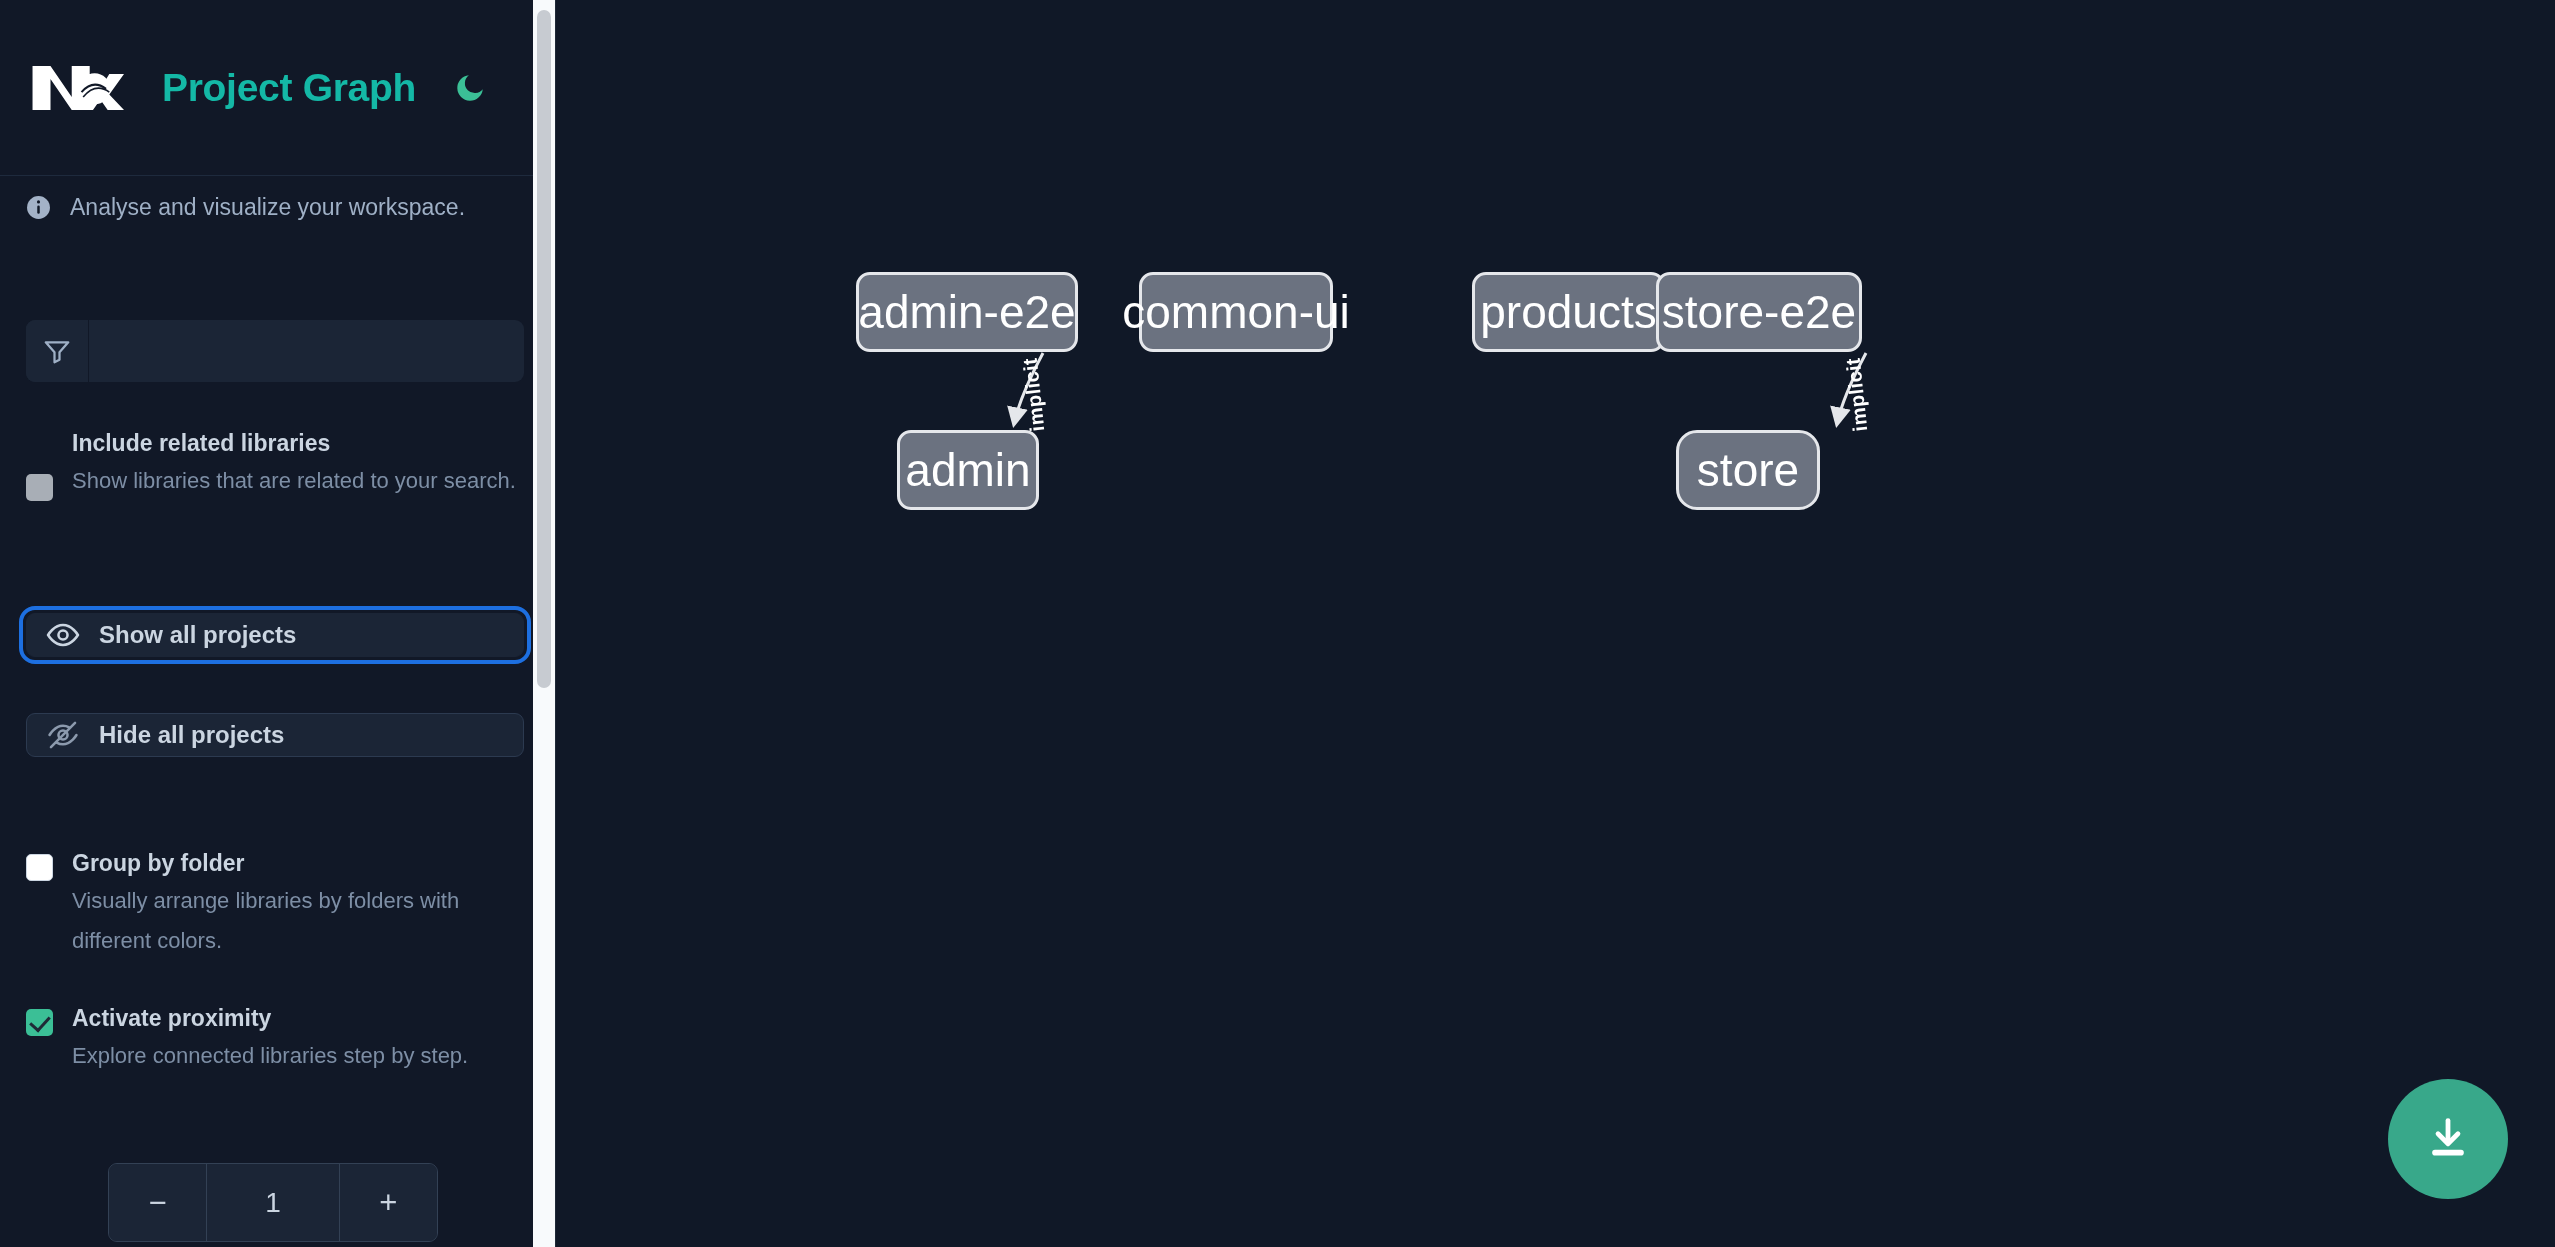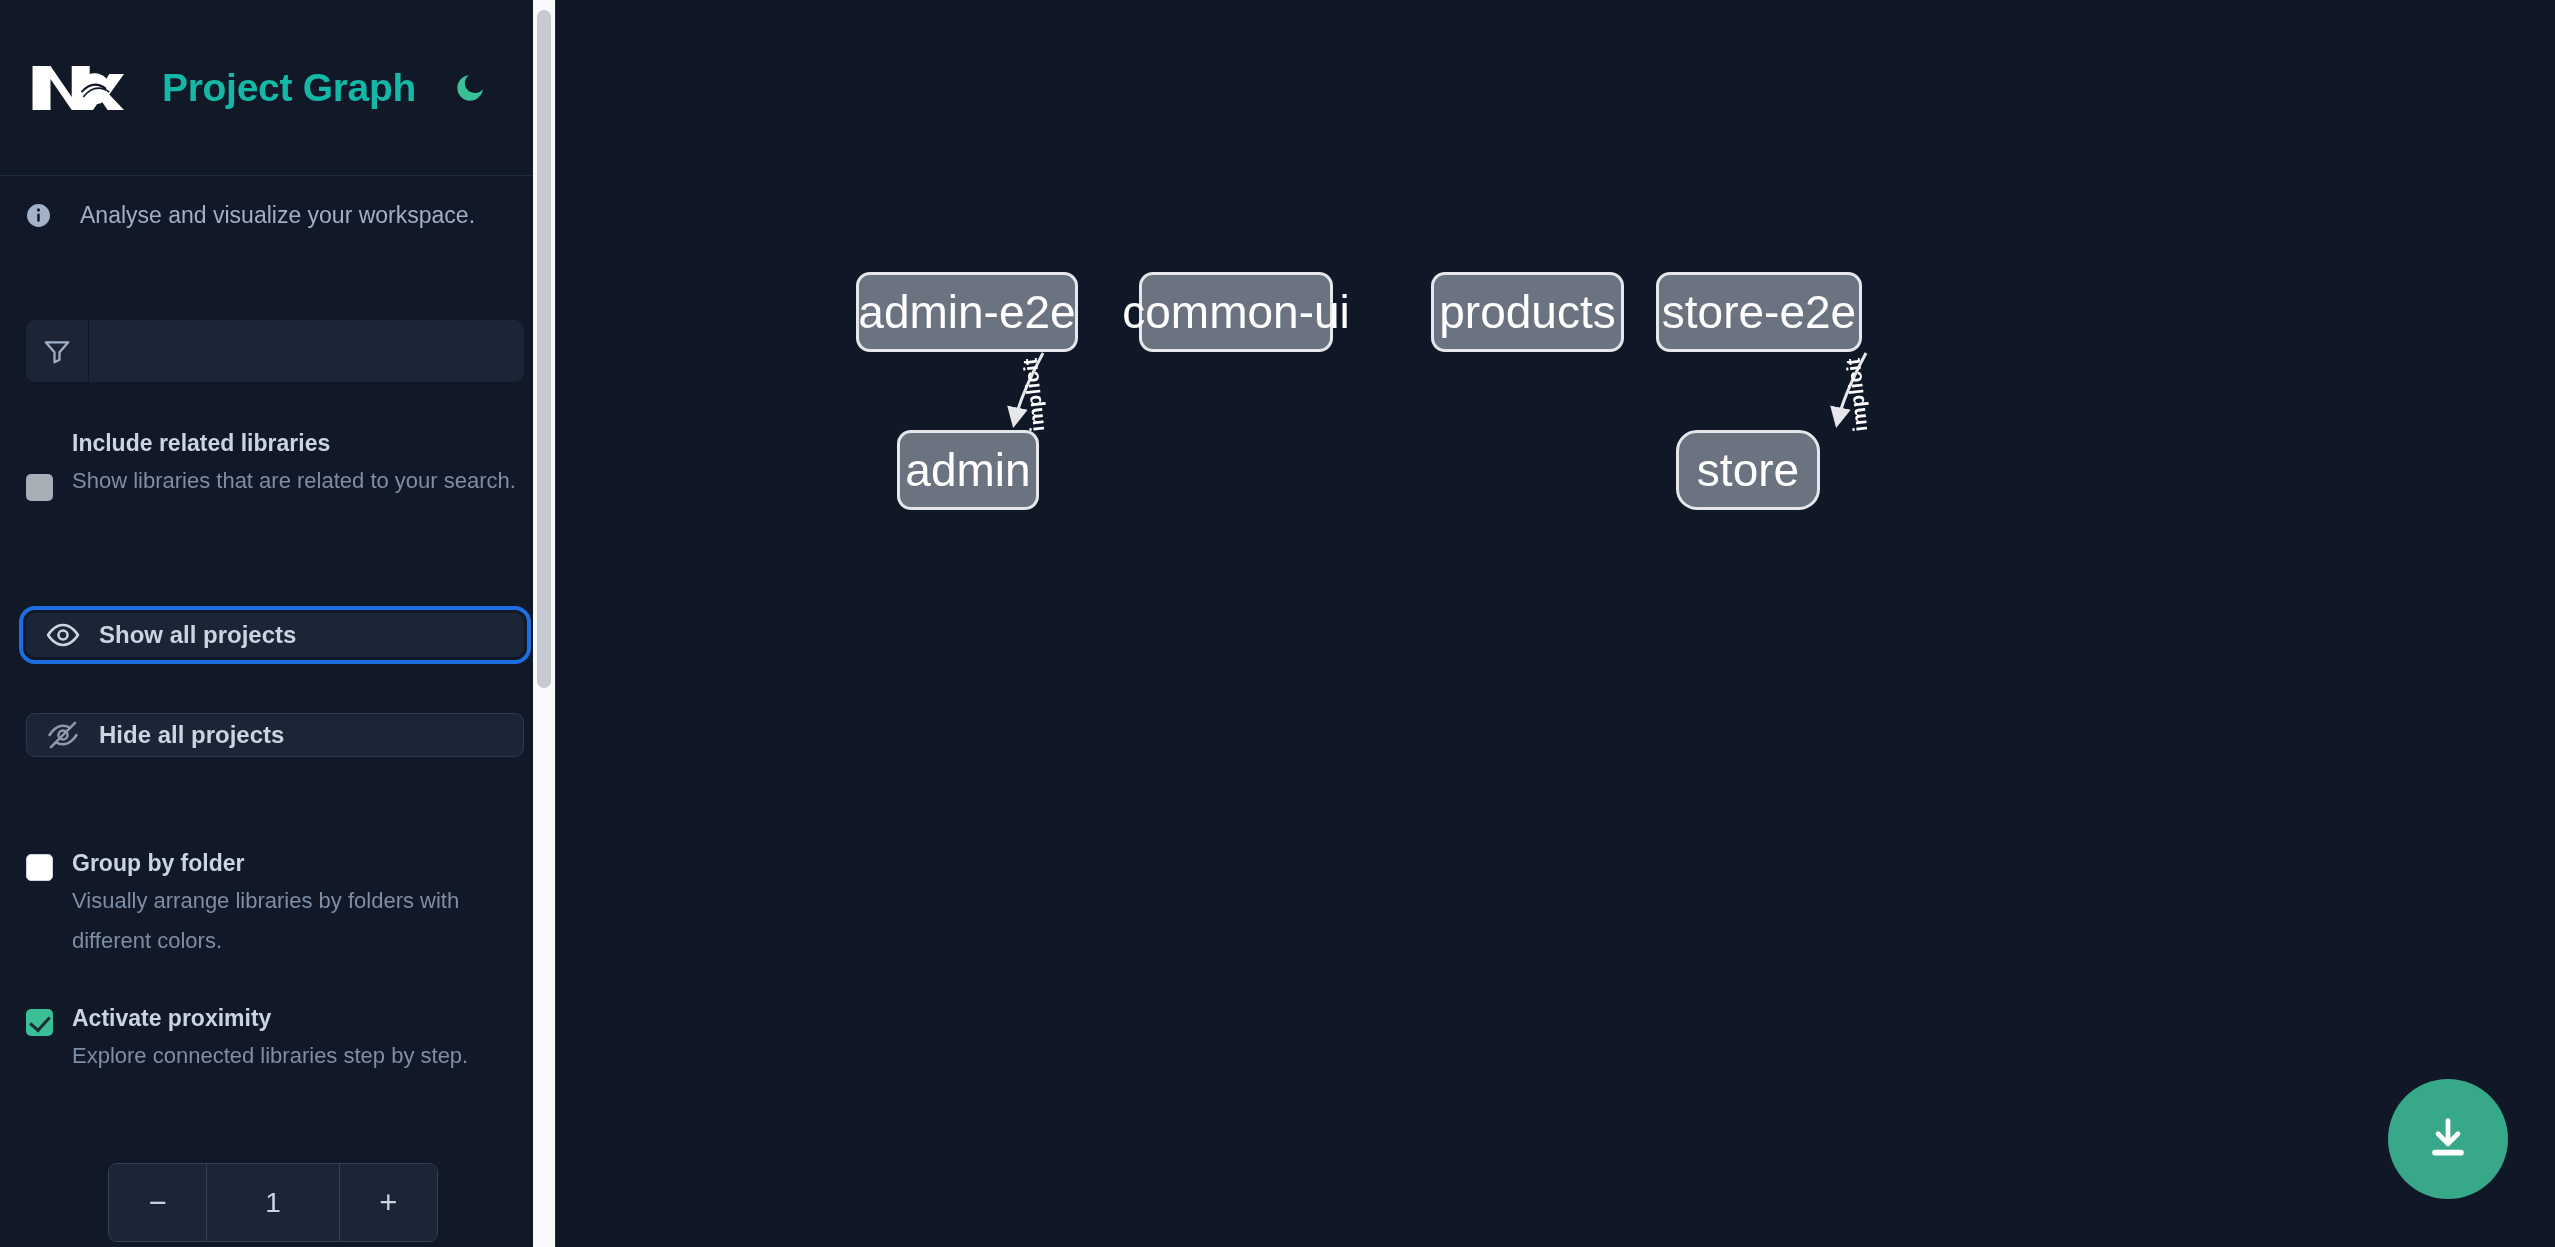--- a/index.html
+++ b/index.html
@@ -46,22 +46,22 @@
     letter-spacing: -0.3px; white-space: nowrap;
   }
   #theme-toggle {
     margin-left: 34px; width: 40px; height: 40px;
     display: flex; align-items: center; justify-content: center;
     cursor: pointer;
   }
 
   
   #description-row {
-    position: absolute; left: 26px; top: 202px;
-    width: 500px; display: flex; align-items: center; gap: 29px;
+    position: absolute; left: 26px; top: 194px;
+    width: 500px; display: flex; align-items: center; gap: 19px;
   }
   #info-icon { flex: 0 0 auto; width: 25px; height: 25px; }
   #description-text {
     font-size: 23px; color: #9fb0c6; white-space: nowrap;
   }
 
   
   #search-box {
     position: absolute; left: 26px; top: 320px;
     width: 498px; height: 62px;
@@ -303,21 +303,21 @@
       <path d="M 487 353 C 470 385 462 405 458 424" fill="none" stroke="#e5e7eb" stroke-width="3" marker-end="url(#arrow)"></path>
       <path d="M 1310 353 C 1293 385 1285 405 1281 424" fill="none" stroke="#e5e7eb" stroke-width="3" marker-end="url(#arrow)"></path>
     </svg>
 
     <div class="node" style="left:300px; top:272px; width:222px; height:80px;">
       <span>admin-e2e</span>
     </div>
     <div class="node" style="left:583px; top:272px; width:194px; height:80px;">
       <span>common-ui</span>
     </div>
-    <div class="node" style="left:875px; top:272px; width:193px; height:80px;">
+    <div class="node" style="left:916px; top:272px; width:193px; height:80px;">
       <span>products</span>
     </div>
     <div class="node" style="left:1100px; top:272px; width:206px; height:80px;">
       <span>store-e2e</span>
     </div>
     <div class="node" style="left:341px; top:430px; width:142px; height:80px;">
       <span>admin</span>
     </div>
     <div class="node" style="left:1120px; top:430px; width:144px; height:80px;border-radius:21px;">
       <span>store</span>

